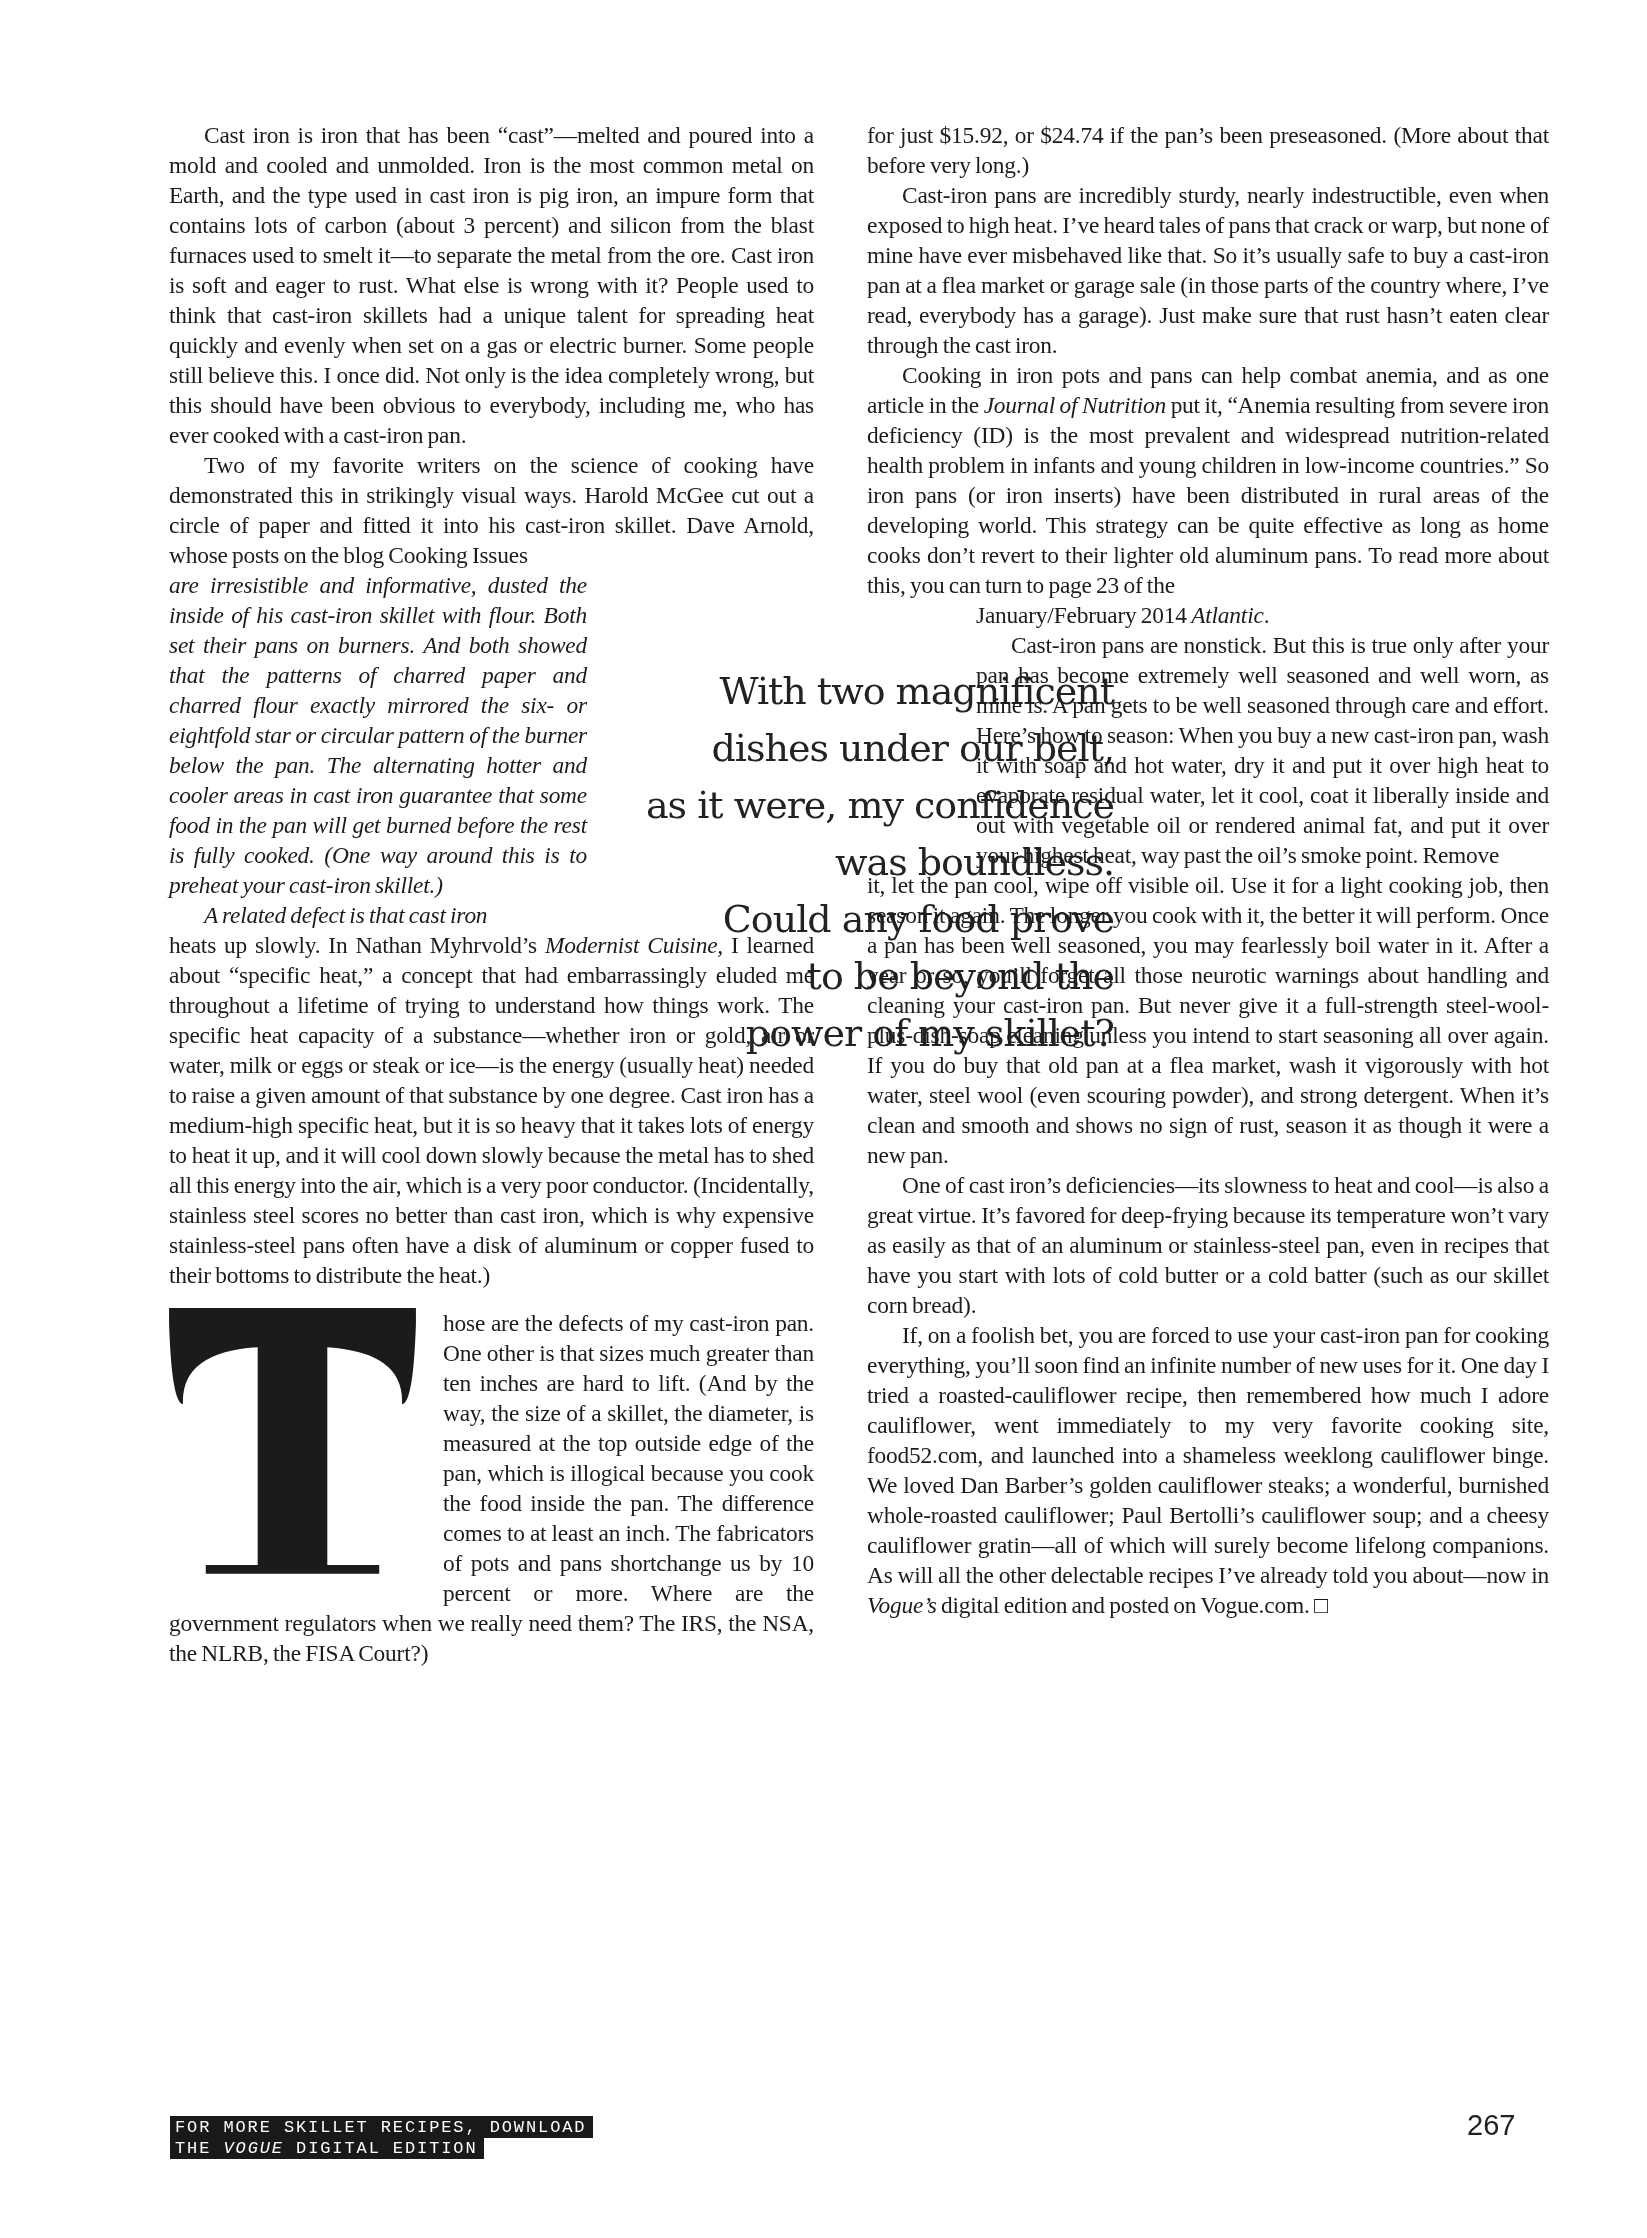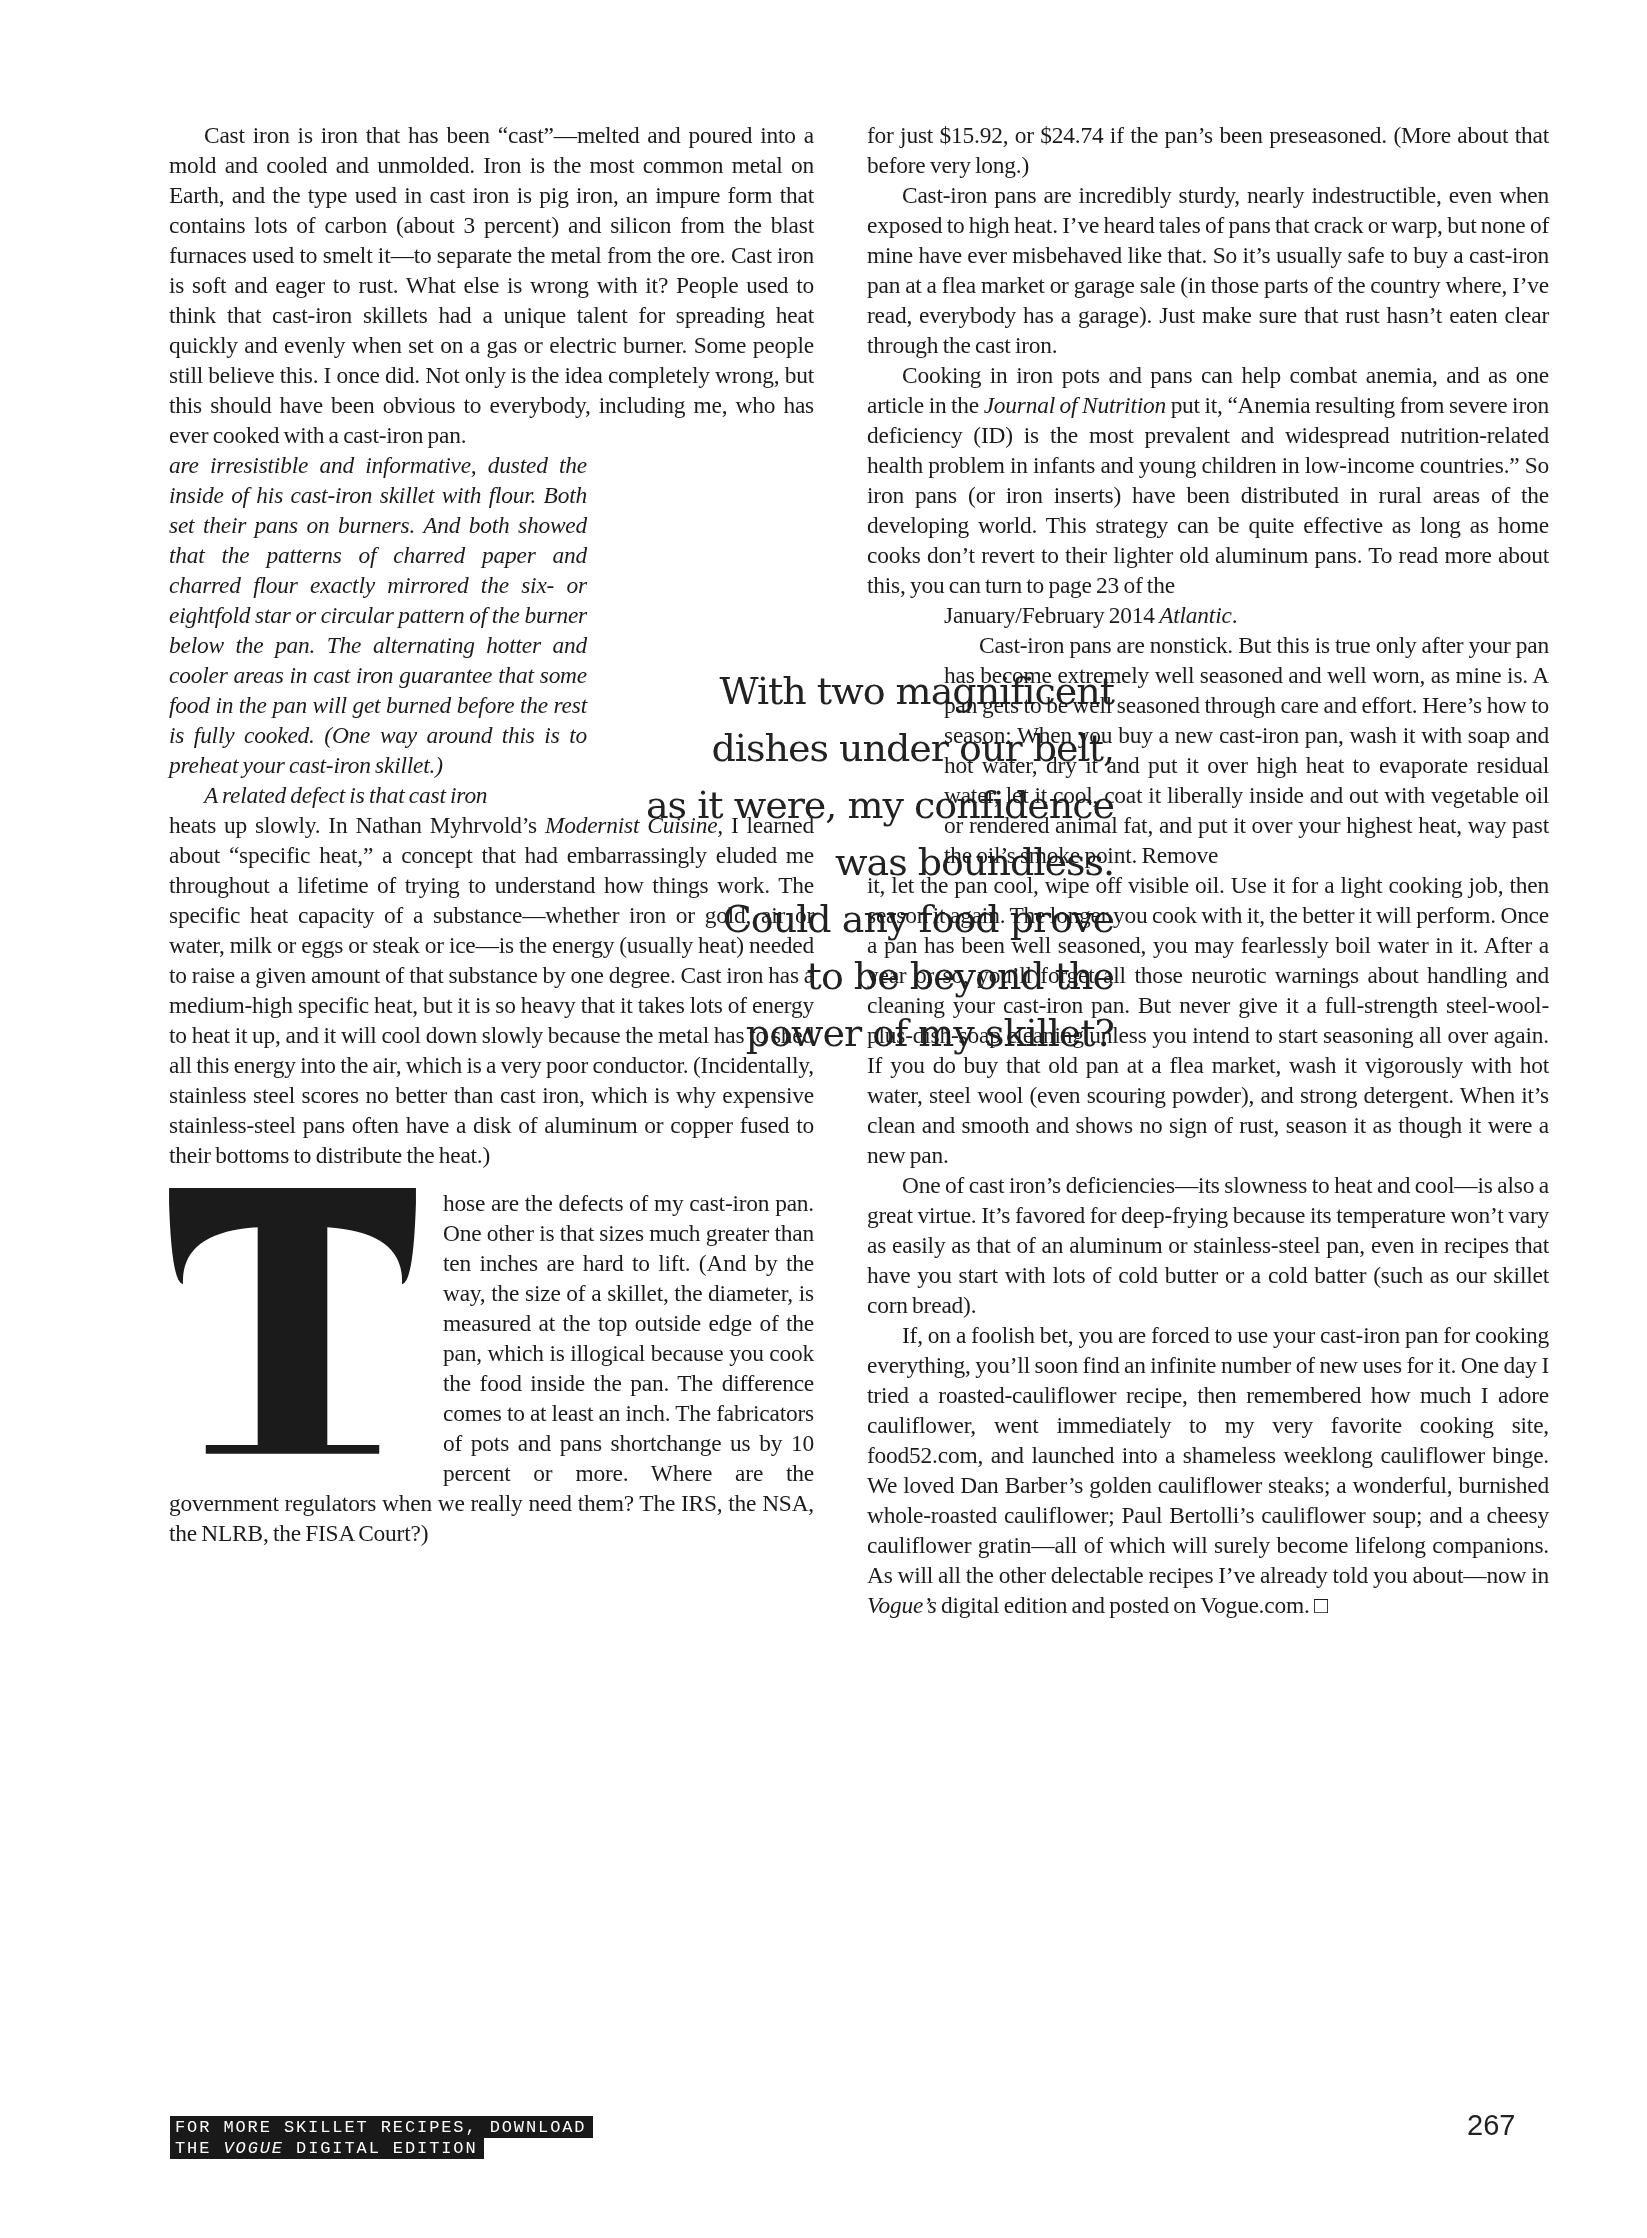--- a/index.html
+++ b/index.html
@@ -14,21 +14,21 @@
   
   .col{position:absolute;top:120px;font-size:23.4px;line-height:30px;text-align:justify;
        letter-spacing:-0.2px;word-spacing:-1.3px;color:#1c1c1c;}
   #col-left{left:169px;width:645px;}
   #col-right{left:867px;width:682px;}
   .col p{margin:0;padding:0;}
   .ind{text-indent:35px;}
   
   .narrow-left{margin-right:227px;font-style:italic;}
   
-  .narrow-right{margin-left:77px;}
+  .narrow-right{margin-left:109px;}
   .gap-top{margin-top:18px;}
   
   #pullquote{
     position:absolute;left:601px;top:663px;width:513px;
     font-family:"DejaVu Serif", serif;
     font-size:38px;line-height:57px;letter-spacing:-1px;
     color:#222;text-align:right;
   }
   
   .dropcap-box{float:left;width:274px;height:274px;}
@@ -46,20 +46,21 @@
   }
   i{font-style:italic;}
 </style>
 </head>
 <body>
 
 <div id="page">
 
   <div id="col-left" class="col">
     <p class="ind">Cast iron is iron that has been “cast”—melted and poured into a mold and cooled and unmolded. Iron is the most common metal on Earth, and the type used in cast iron is pig iron, an impure form that contains lots of carbon (about 3 percent) and silicon from the blast furnaces used to smelt it—to separate the metal from the ore. Cast iron is soft and eager to rust. What else is wrong with it? People used to think that cast-iron skillets had a unique talent for spreading heat quickly and evenly when set on a gas or electric burner. Some people still believe this. I once did. Not only is the idea completely wrong, but this should have been obvious to everybody, including me, who has ever cooked with a cast-iron pan.</p>
+    <p class="ind">Two of my favorite writers on the science of cooking have demonstrated this in strikingly visual ways. Harold McGee cut out a circle of paper and fitted it into his cast-iron skillet. Dave Arnold, whose posts on the blog Cooking Issues</p>
     <div class="narrow-left">
       <p>are irresistible and informative, dusted the inside of his cast-iron skillet with flour. Both set their pans on burners. And both showed that the patterns of charred paper and charred flour exactly mirrored the six- or eightfold star or circular pattern of the burner below the pan. The alternating hotter and cooler areas in cast iron guarantee that some food in the pan will get burned before the rest is fully cooked. (One way around this is to preheat your cast-iron skillet.)</p>
       <p class="ind">A related defect is that cast iron</p>
     </div>
     <p>heats up slowly. In Nathan Myhrvold’s <i>Modernist Cuisine,</i> I learned about “specific heat,” a concept that had embarrassingly eluded me throughout a lifetime of trying to understand how things work. The specific heat capacity of a substance—whether iron or gold, air or water, milk or eggs or steak or ice—is the energy (usually heat) needed to raise a given amount of that substance by one degree. Cast iron has a medium-high specific heat, but it is so heavy that it takes lots of energy to heat it up, and it will cool down slowly because the metal has to shed all this energy into the air, which is a very poor conductor. (Incidentally, stainless steel scores no better than cast iron, which is why expensive stainless-steel pans often have a disk of aluminum or copper fused to their bottoms to distribute the heat.)</p>
 
     <div class="gap-top">
       <span class="dropcap-box">
         <svg width="247" height="276" viewBox="0 0 390 436" xmlns="http://www.w3.org/2000/svg">
           <path fill="#1b1b1b" d="M0 0 H390 V24 Q386 150 368 152 Q372 70 250 62 V406 H332 V420 H58 V406 H140 V62 Q18 70 22 152 Q4 150 0 24 Z"></path>

